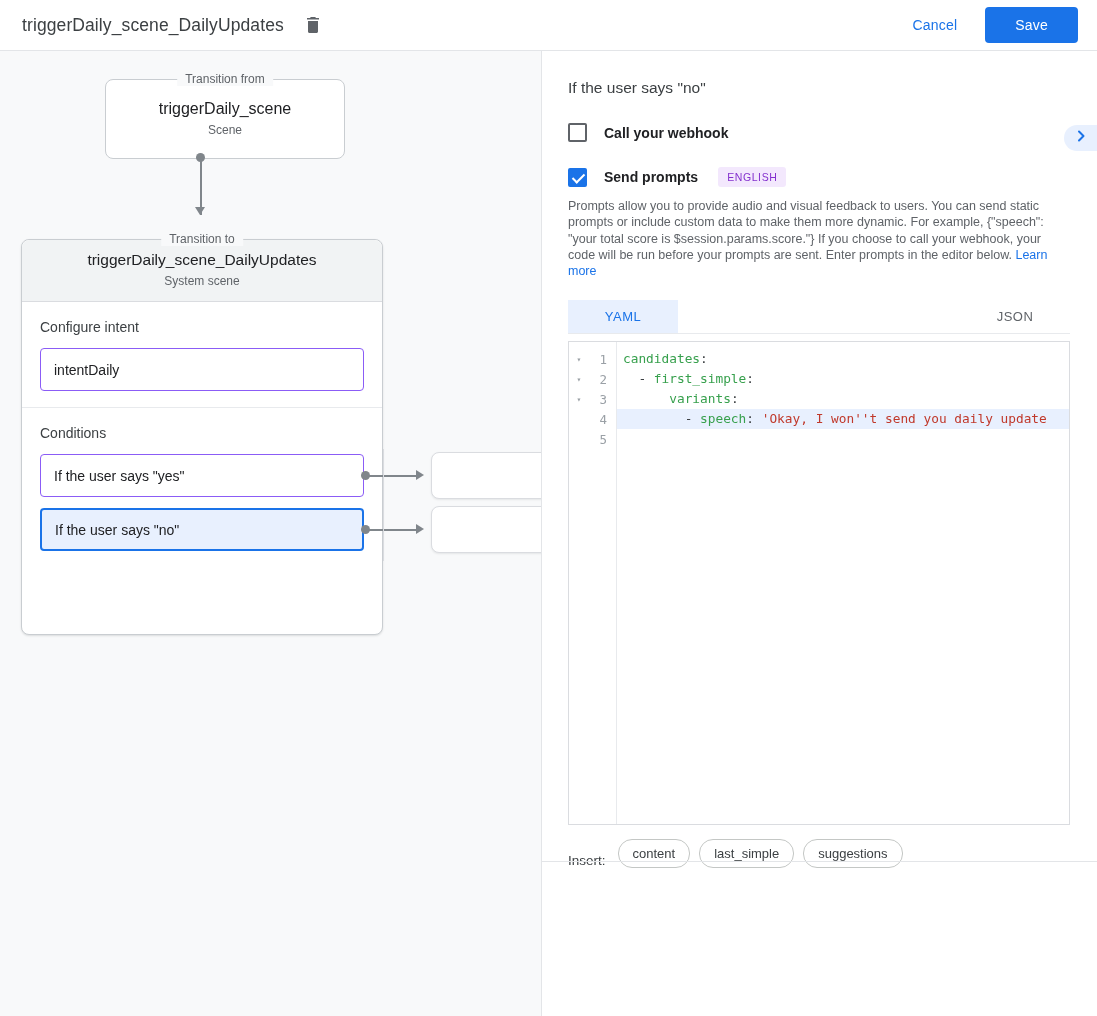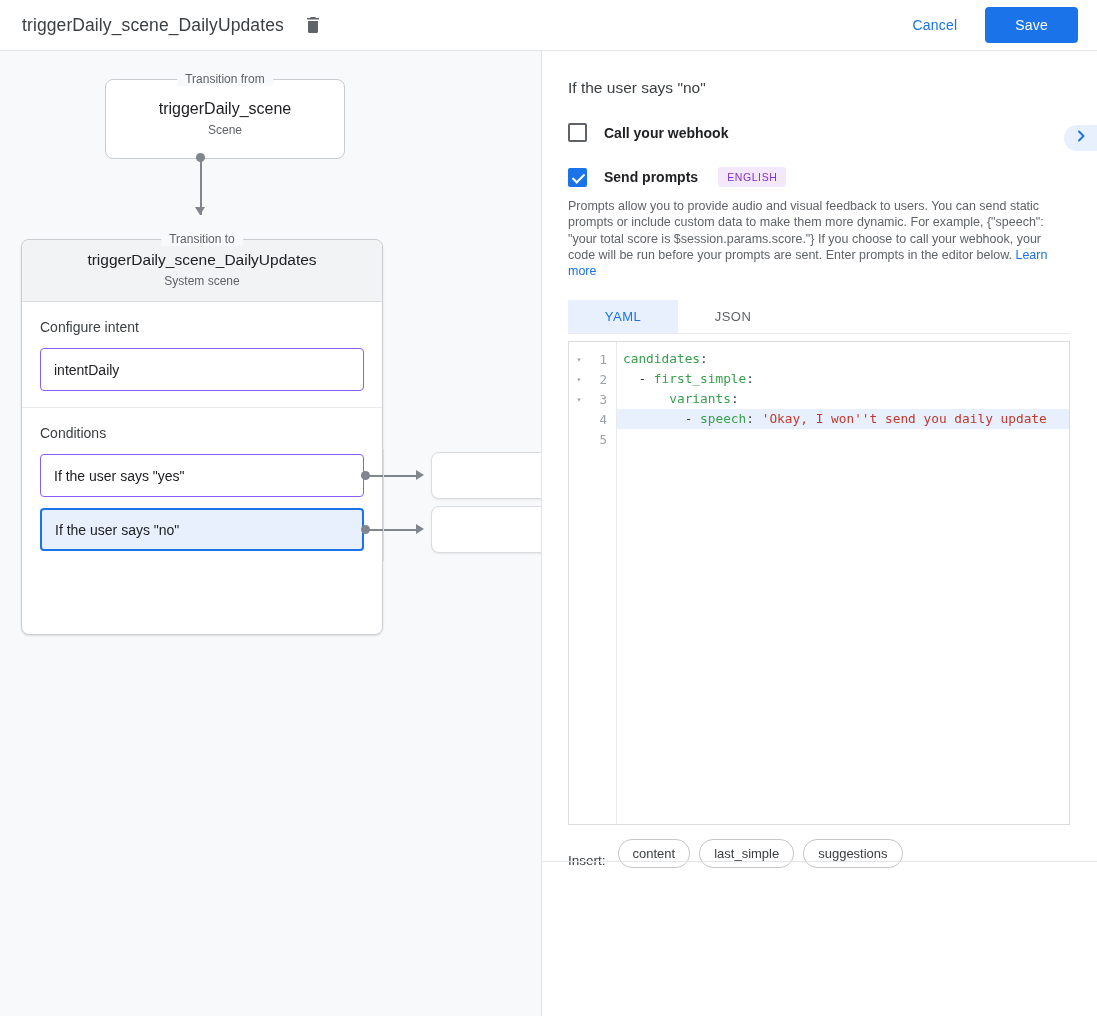--- a/index.html
+++ b/index.html
@@ -262,20 +262,21 @@
     color: #5f6368;
     max-width: 505px;
   }
   .help-link { color: #1a73e8; text-decoration: none; cursor: pointer; }
 
   
   .fmt-tabs {
     display: flex;
     margin-top: 21px;
     border-bottom: 1px solid #e8eaed;
+    justify-content: space-between;
   }
   .fmt-tab {
     width: 110px; height: 33px;
     display: flex; align-items: center; justify-content: center;
     font-size: 13px; font-weight: 500;
     color: #5f6368;
     letter-spacing: .5px;
     cursor: pointer;
   }
   .fmt-tab.active {

